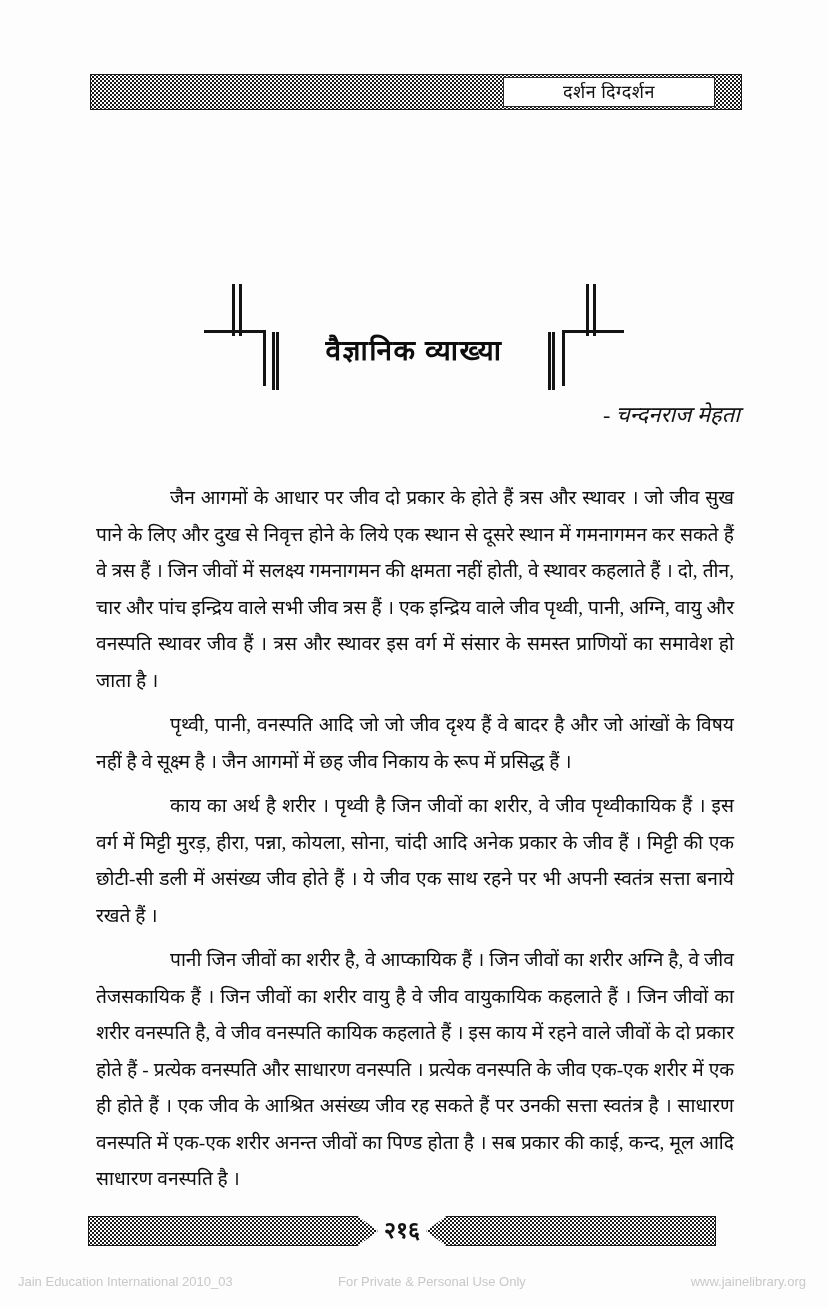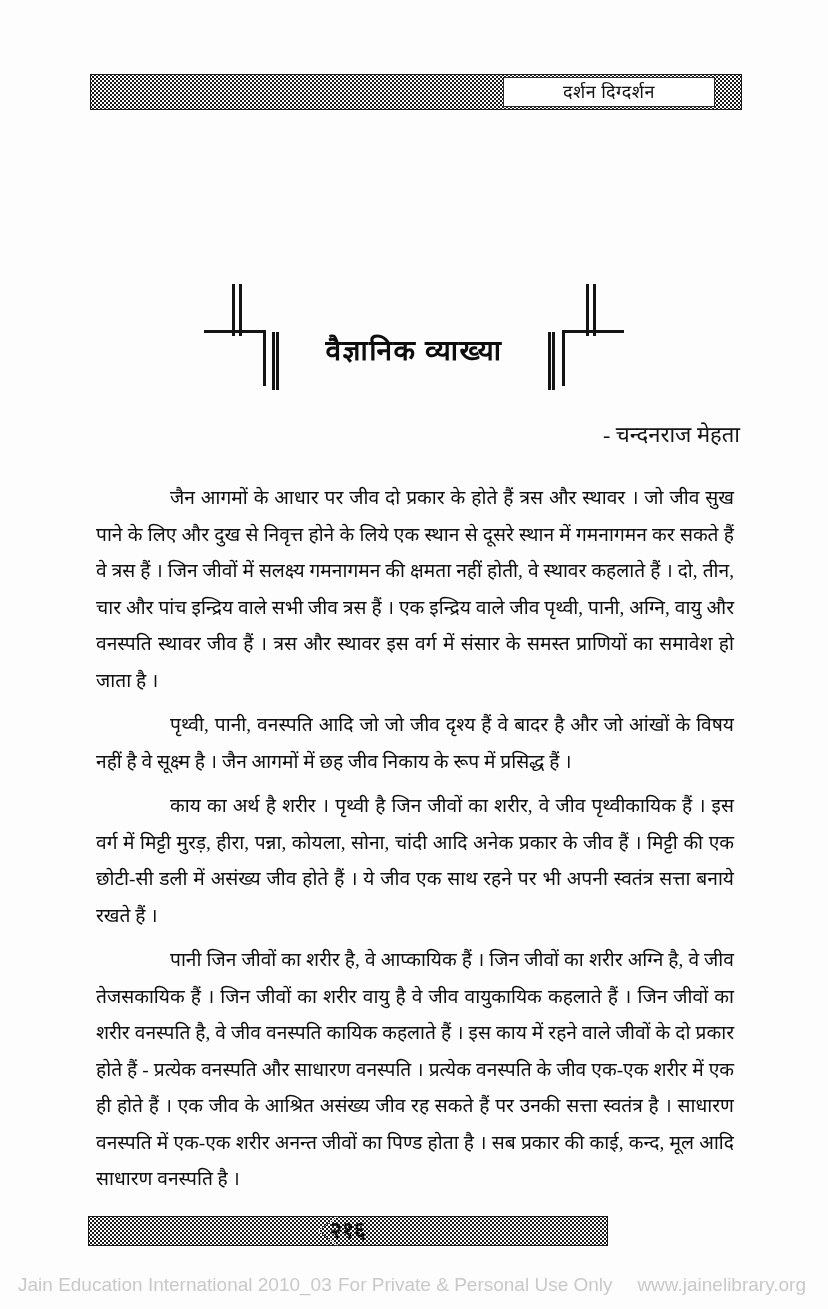--- a/index.html
+++ b/index.html
@@ -129,23 +129,23 @@
   }
   .tl-step-inner.left  { left: 272px; }
   .tl-step-inner.right { left: 548px; }
 
   
   .author {
     position: absolute;
     right: 88px;
     top: 398px;
     font-size: 22px;
+    font-style: italic;
     color: #141414;
     white-space: nowrap;
-    margin-top: 20px;
   }
 
   
   .body-text {
     position: absolute;
     left: 88px;
     top: 472px;
     width: 654px;
     color: #0f0f0f;
     font-size: 19.2px;
@@ -156,21 +156,21 @@
   .body-text p {
     margin: 8px;
     text-indent: 74px;
   }
 
   
   .footer-band {
     position: absolute;
     left: 88px;
     top: 1216px;
-    width: 520px;
+    width: 628px;
     height: 30px;
   }
   .fb-arrow {
     position: absolute;
     top: 0;
     height: 30px;
     border: 1.4px solid #1c1c1c;
     box-sizing: border-box;
   }
   .fb-arrow.left {
@@ -195,21 +195,21 @@
   }
 
   
   .credits {
     position: absolute;
     left: 0;
     top: 1274px;
     width: 828px;
     height: 22px;
     font-family: "Liberation Sans", "DejaVu Sans", sans-serif;
-    font-size: 19px;
+    font-size: 13px;
     color: #c9c9c9;
   }
   .credits .c-left   { position: absolute; left: 18px;  top: 0; white-space: nowrap; }
   .credits .c-center { position: absolute; left: 338px; top: 0; white-space: nowrap; }
   .credits .c-right  { position: absolute; right: 22px; top: 0; white-space: nowrap; }
 </style>
 </head>
 <body>
 
 <div class="page">

